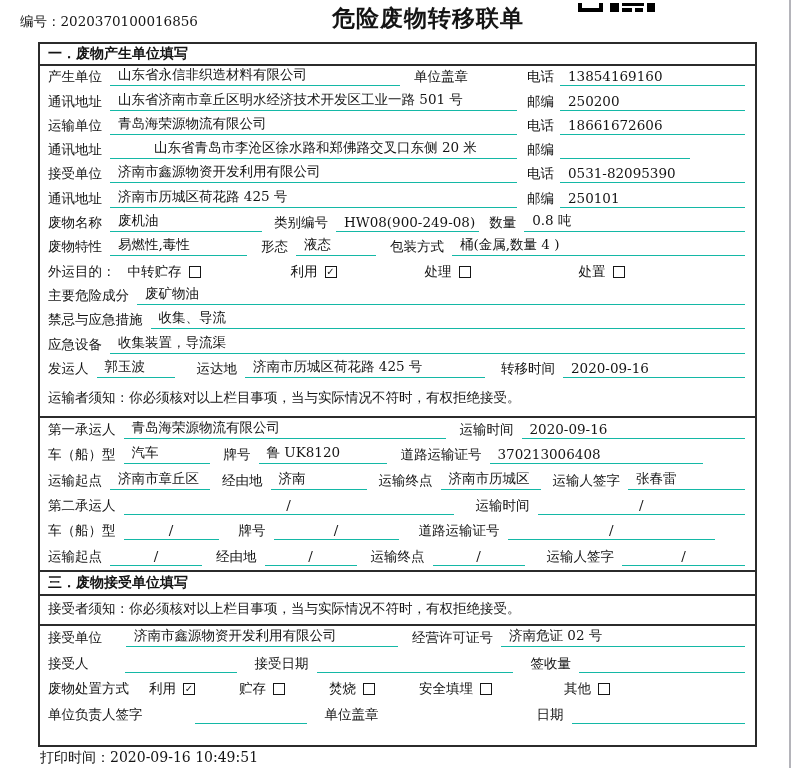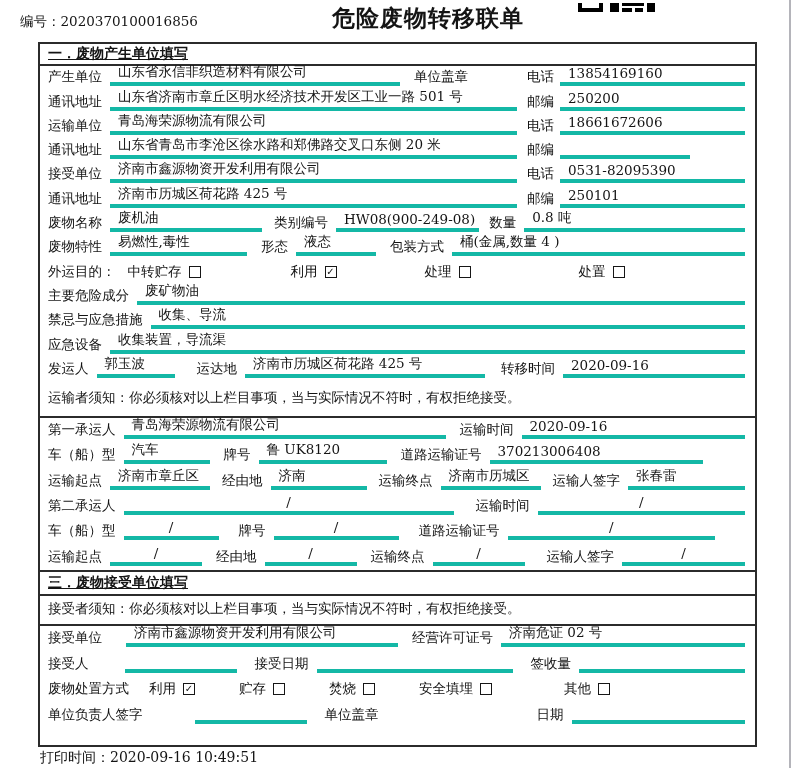--- a/index.html
+++ b/index.html
@@ -8,29 +8,29 @@
   .page-edge{position:absolute;left:789px;top:0;width:2px;height:768px;background:#b4b4ba;}
   
   .serial{position:absolute;left:20px;top:13px;font-size:13.5px;white-space:nowrap;}
   .doc-title{position:absolute;left:332px;top:3px;font-size:23px;font-weight:700;letter-spacing:1px;
              font-family:"DejaVu Sans","Liberation Sans",sans-serif;white-space:nowrap;}
   .qr{position:absolute;left:578px;top:0;}
   
   .box{position:absolute;left:38px;top:42px;width:719px;height:705px;box-sizing:border-box;
        border:2px solid #2b2b2b;display:flex;flex-direction:column;}
   .shead{box-sizing:border-box;height:22px;border-bottom:2px solid #2b2b2b;display:flex;align-items:center;
-         padding:0 8px;font-family:"DejaVu Sans","Liberation Sans",sans-serif;font-weight:700;font-size:14px;text-decoration:underline;}
+         padding:0 8px;font-family:"DejaVu Sans","Liberation Sans",sans-serif;font-weight:700;font-size:14px;}
   .shead.mid{height:26px;border-top:2px solid #2b2b2b;}
   .notice{box-sizing:border-box;border-bottom:2px solid #2b2b2b;display:flex;align-items:center;
           padding:2px 8px 4px 8px;}
   .n2{height:36px;} .n3{height:30px;}
   .row{box-sizing:border-box;display:flex;align-items:flex-end;padding:0 10px 4px 8px;}
   .fr{height:24.3px;} .fr2{height:25.3px;} .fr3{height:25.5px;}
   .lb{white-space:nowrap;margin-right:8px;flex:0 0 auto;}
-  .u{border-bottom:4px solid #14b8a6;white-space:nowrap;padding:0 4px 1px 8px;box-sizing:border-box;}
+  .u{border-bottom:1px solid #14b8a6;white-space:nowrap;padding:0 4px 1px 8px;box-sizing:border-box;}
   .fill{flex:1 1 auto;}
   .ctr{text-align:center;padding-left:4px;}
   .rcol{display:flex;align-items:flex-end;margin-left:auto;width:218px;flex:0 0 auto;}
   .rcol .lb{margin-right:6px;}
   .spacer{flex:1 1 auto;}
   .cbg{display:inline-flex;align-items:center;white-space:nowrap;flex:0 0 auto;}
   .cb{display:inline-block;box-sizing:border-box;width:12px;height:12px;border:1.6px solid #161616;
       margin-left:7px;font-size:10px;line-height:9px;text-align:center;
       font-family:"DejaVu Sans","Liberation Sans",sans-serif;}
   .footer{position:absolute;left:40px;top:749px;font-size:14px;white-space:nowrap;}
@@ -81,21 +81,21 @@
       <span class="lb">运输单位</span>
       <span class="u fill" style="margin-right:10px;">青岛海荣源物流有限公司</span>
       <span class="rcol">
         <span class="lb">电话</span>
         <span class="u fill">18661672606</span>
       </span>
     </div>
 
     <div class="row fr">
       <span class="lb">通讯地址</span>
-      <span class="u fill" style="margin-right:10px;">山东省青岛市李沧区徐水路和郑佛路交叉口东侧 20 米</span>
+      <span class="u fill" style="margin-right:10px;text-align:center;">山东省青岛市李沧区徐水路和郑佛路交叉口东侧 20 米</span>
       <span class="rcol">
         <span class="lb">邮编</span>
         <span class="u" style="width:130px;"></span>
       </span>
     </div>
 
     <div class="row fr">
       <span class="lb">接受单位</span>
       <span class="u fill" style="margin-right:10px;">济南市鑫源物资开发利用有限公司</span>
       <span class="rcol">

